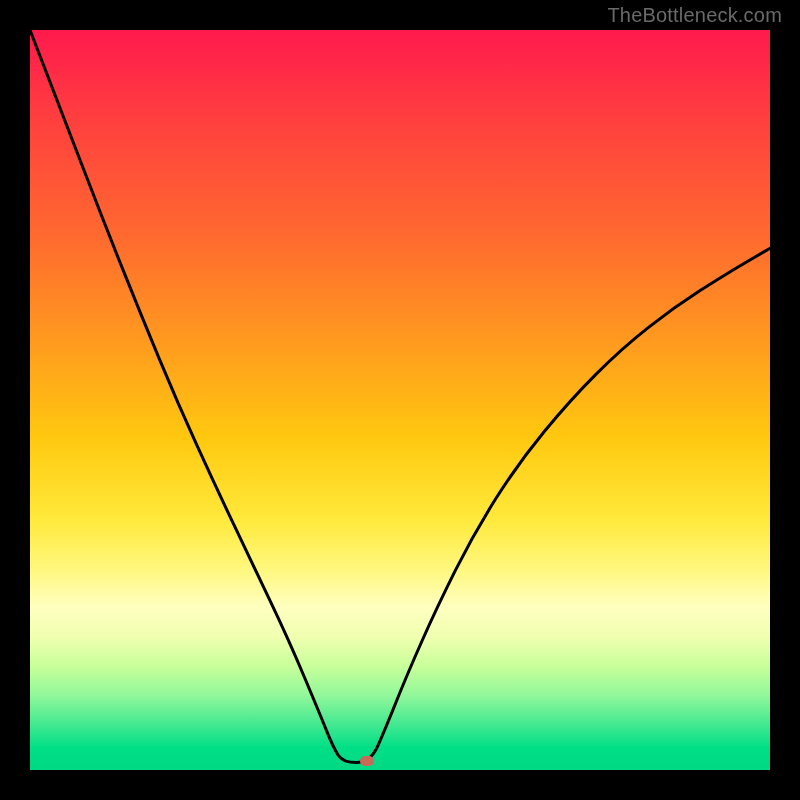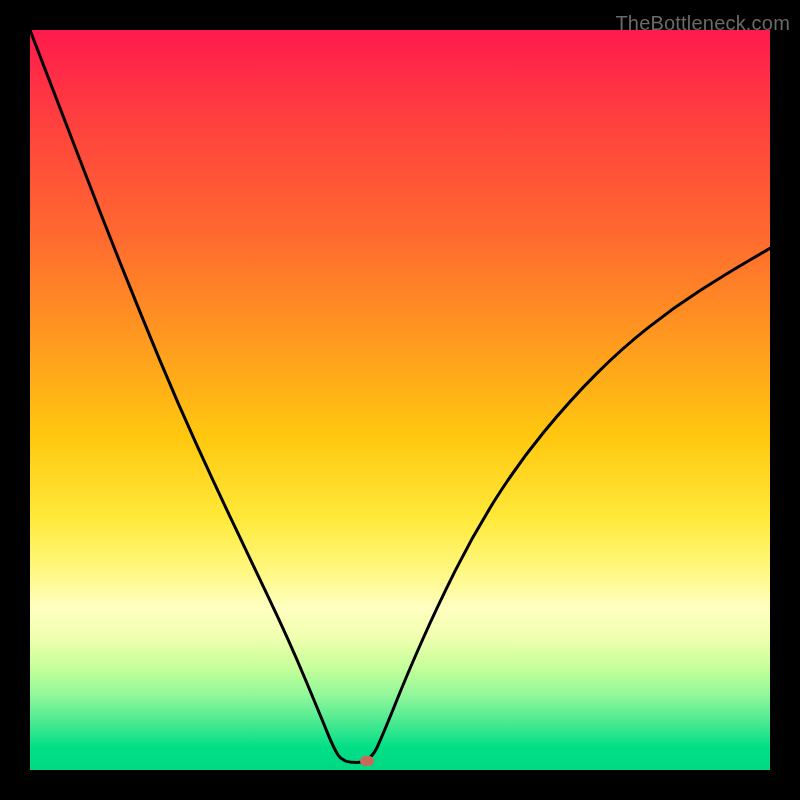--- a/index.html
+++ b/index.html
@@ -53,25 +53,24 @@
     position: absolute;
     width: 14px;
     height: 10px;
     border-radius: 5px;
     background: #c86a5a;
     transform: translate(-50%, -50%);
   }
   .watermark {
     position: absolute;
     top: 4px;
-    right: 10px;
+    right: 18px;
     color: #6a6a6a;
     font-size: 20px;
     letter-spacing: 0.2px;
-    margin-top: 8px;
   }
 </style>
 </head>
 <body>
 
 <div class="frame">
 
   <div class="plot-area">
     <svg class="curve-svg" viewBox="0 0 740 740" preserveAspectRatio="none">
       <path id="curve-path" fill="none" stroke="#000" stroke-width="3" stroke-linejoin="round" stroke-linecap="round" d="M 0.00 0.00 Q 37.00 96.20 55.50 144.30 Q 74.00 192.40 92.50 238.65 Q 111.00 284.90 129.50 329.30 Q 148.00 373.70 166.50 414.40 Q 185.00 455.10 203.50 493.95 Q 222.00 532.80 240.50 571.65 Q 259.00 610.50 274.54 647.50 Q 290.08 684.50 296.74 701.15 Q 303.40 717.80 308.21 725.20 Q 313.02 732.60 326.71 732.60 Q 340.40 732.60 347.80 715.95 Q 355.20 699.30 366.30 671.55 Q 377.40 643.80 392.20 610.50 Q 407.00 577.20 425.50 540.20 Q 444.00 503.20 466.20 468.05 Q 488.40 432.90 514.30 401.45 Q 540.20 370.00 566.10 344.10 Q 592.00 318.20 617.90 297.85 Q 643.80 277.50 669.70 260.85 Q 695.60 244.20 717.80 231.25 L 740.00 218.30"></path>

